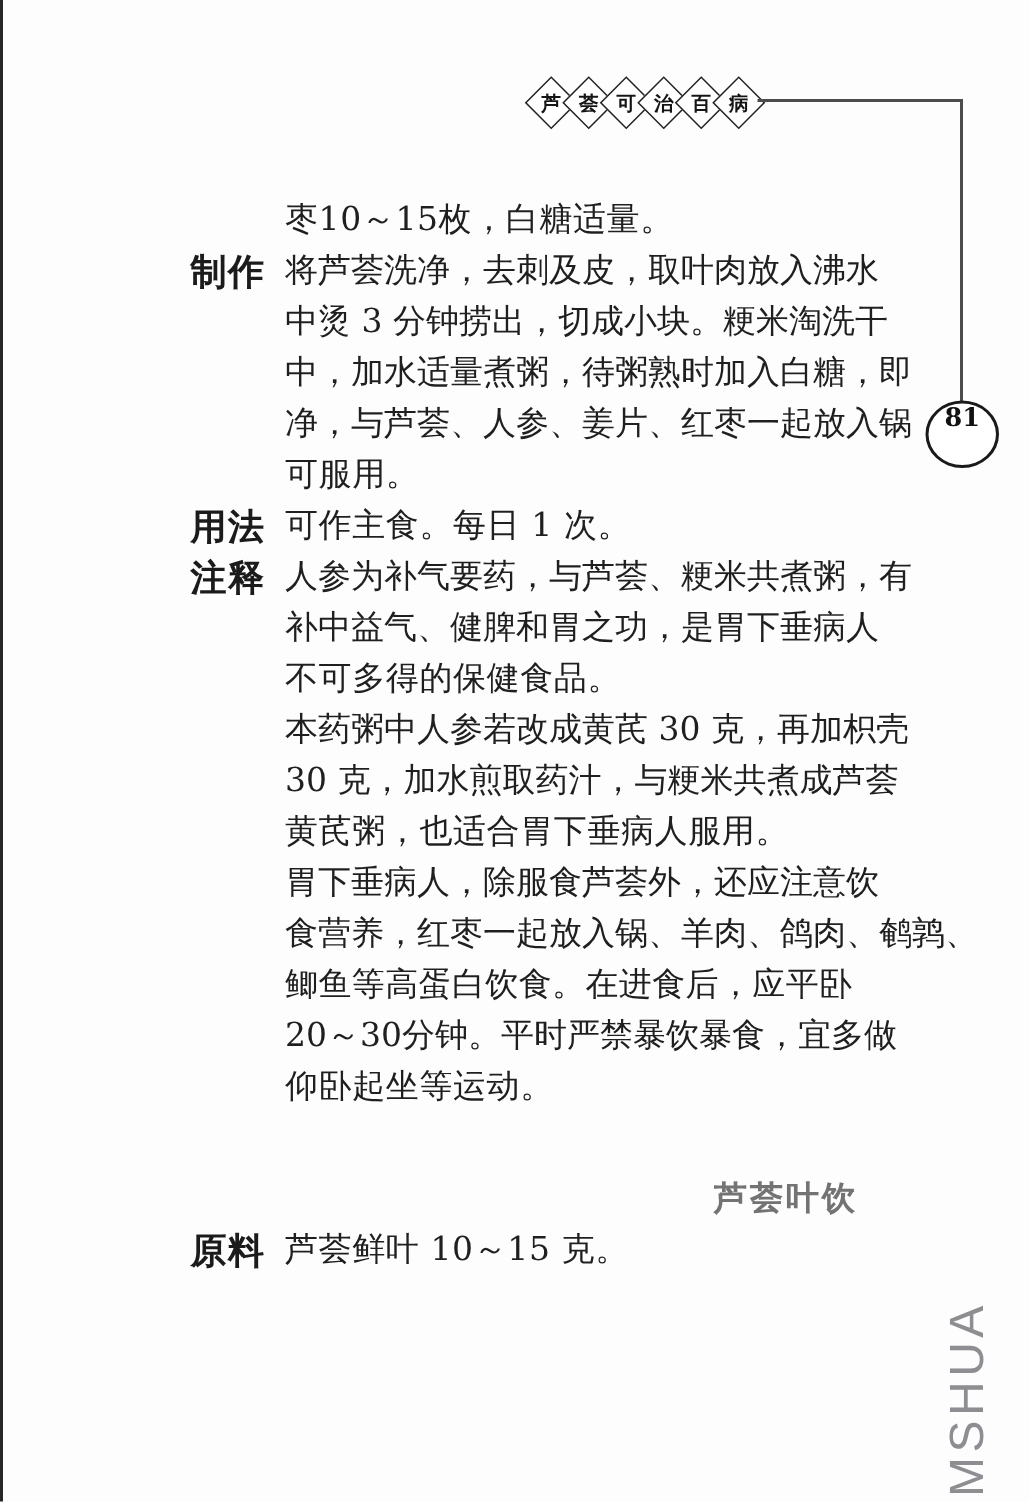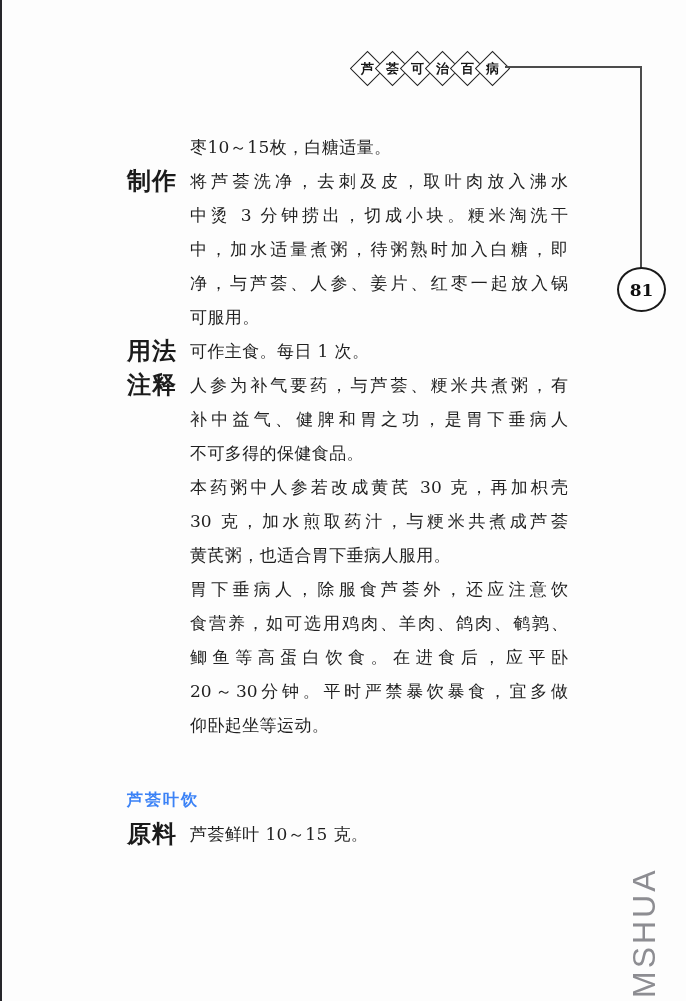--- a/index.html
+++ b/index.html
@@ -23,43 +23,43 @@
   .diamond span{
     position:absolute;inset:0;display:flex;align-items:center;justify-content:center;
     transform:rotate(-45deg);
     font-size:13px;font-weight:bold;color:#151515;
   }
   .rule-h{position:absolute;left:505px;top:66px;width:137px;height:2px;background:#4c4c4c;}
   .rule-v{position:absolute;left:640px;top:66px;width:2px;height:202px;background:#4c4c4c;}
   .page-badge{
     position:absolute;left:617px;top:267px;width:45px;height:41px;
     border:2px solid #1a1a1a;border-radius:50%;background:#fff;
-    display:flex;align-items:center;justify-content:center;
+    display:flex;justify-content:center;
     font-size:17px;font-weight:bold;color:#111;
   }
 
   
   .content{position:absolute;left:127px;top:130px;width:445px;}
   .row{display:flex;align-items:flex-start;}
   .lbl{
     flex:none;width:63px;
     font-size:24px;line-height:34px;font-weight:bold;color:#1b1b1b;
     letter-spacing:1px;
   }
   .bd{flex:none;width:378px;}
   .line{
-    font-size:17px;line-height:34px;color:#1f1f1f;
+    font-size:22px;line-height:34px;color:#1f1f1f;
     white-space:nowrap;letter-spacing:0.4px;
   }
   .line.j{text-align:justify;text-align-last:justify;letter-spacing:0;}
 
   .heading{
     margin-top:41px;
-    text-align:left;
-    font-size:16px;line-height:34px;font-weight:bold;color:#3b82f6;
+    text-align:right;
+    font-size:22px;line-height:34px;font-weight:bold;color:#737373;
     letter-spacing:2px;
     font-family:"DejaVu Sans","Liberation Sans",sans-serif;
   }
   .sec2{}
 
   
   .watermark{
     position:absolute;left:626px;top:998px;
     transform:rotate(-90deg);transform-origin:0 0;
     font-family:"Liberation Sans","DejaVu Sans",sans-serif;
@@ -132,21 +132,21 @@
     <div class="row">
       <div class="lbl">注释</div>
       <div class="bd">
         <div class="line j">人参为补气要药，与芦荟、粳米共煮粥，有</div>
         <div class="line j">补中益气、健脾和胃之功，是胃下垂病人</div>
         <div class="line">不可多得的保健食品。</div>
         <div class="line j">本药粥中人参若改成黄芪 30 克，再加枳壳</div>
         <div class="line j">30 克，加水煎取药汁，与粳米共煮成芦荟</div>
         <div class="line">黄芪粥，也适合胃下垂病人服用。</div>
         <div class="line j">胃下垂病人，除服食芦荟外，还应注意饮</div>
-        <div class="line j">食营养，如可选用鸡肉、羊肉、鸽肉、鹌鹑、</div>
+        <div class="line j">食营养，红枣一起放入锅、羊肉、鸽肉、鹌鹑、</div>
         <div class="line j">鲫鱼等高蛋白饮食。在进食后，应平卧</div>
         <div class="line j">20～30分钟。平时严禁暴饮暴食，宜多做</div>
         <div class="line">仰卧起坐等运动。</div>
       </div>
     </div>
 
     <div class="heading">芦荟叶饮</div>
 
     <div class="row sec2">
       <div class="lbl">原料</div>

